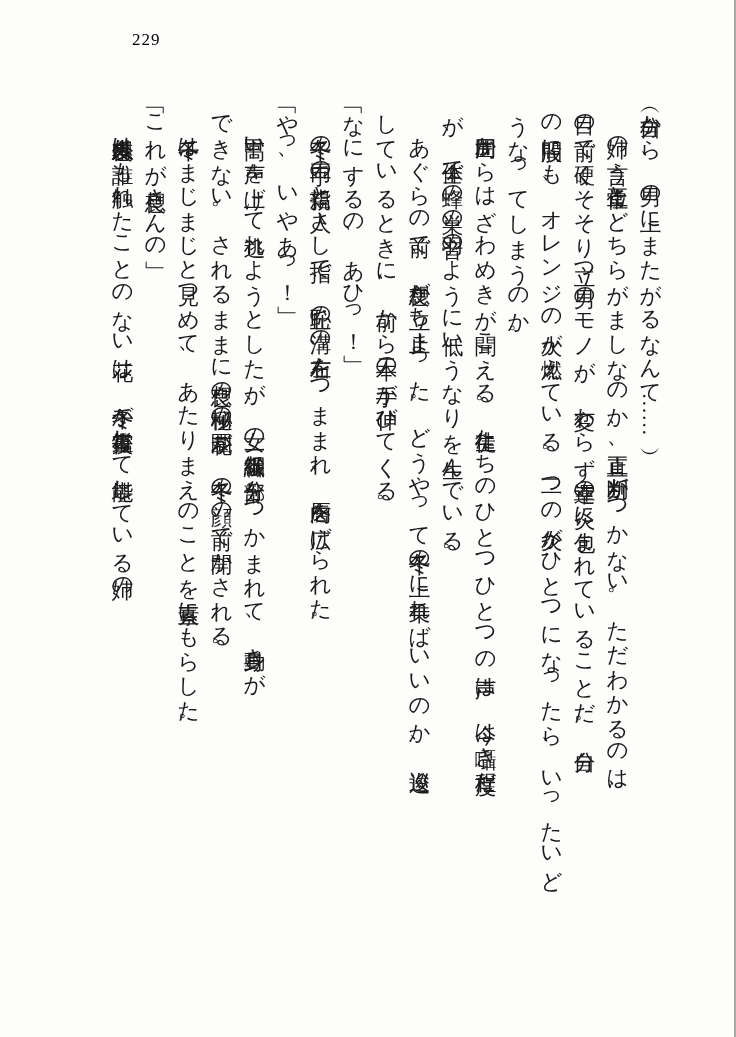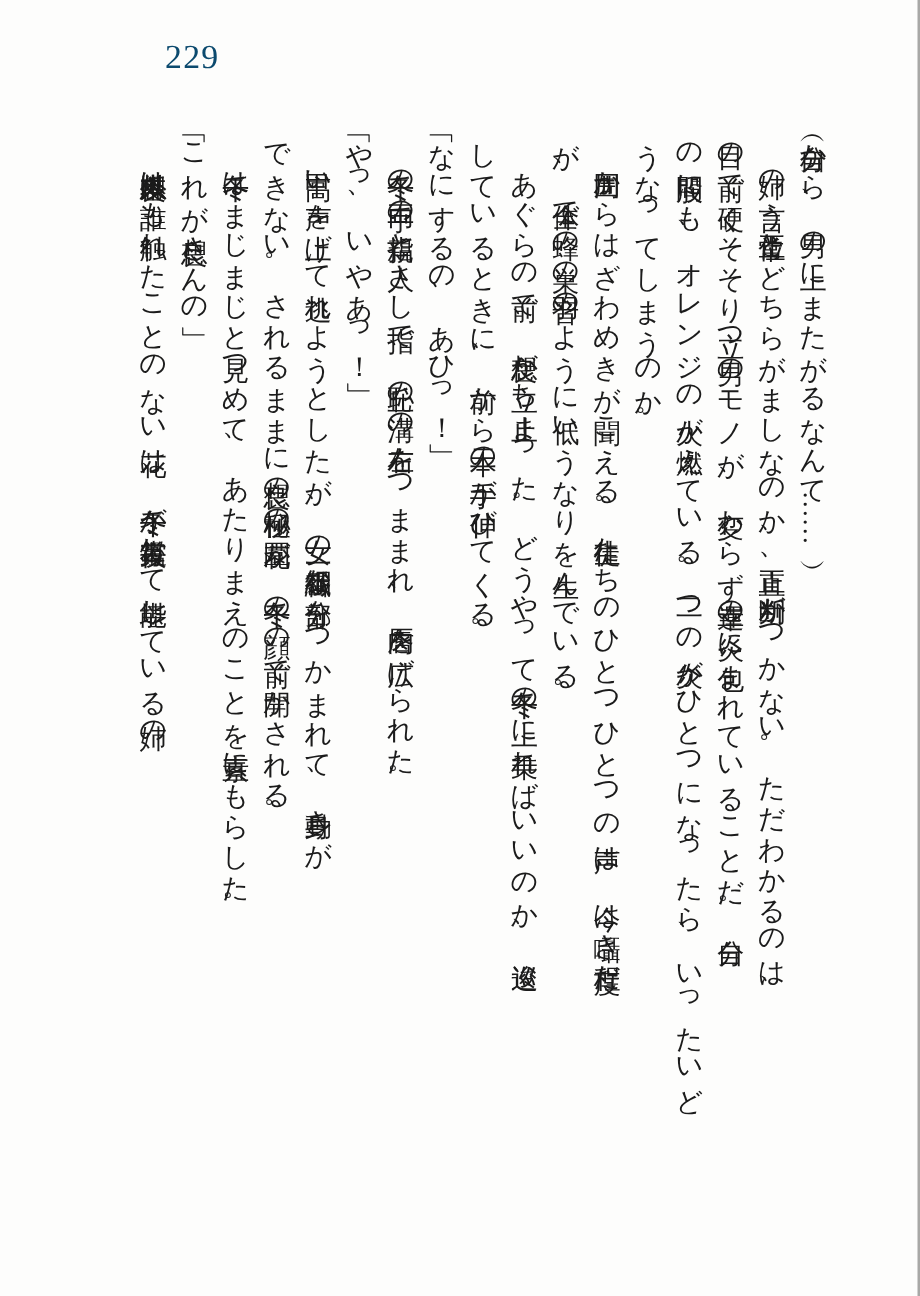--- a/index.html
+++ b/index.html
@@ -24,23 +24,23 @@
     top: 0;
     right: 0;
     width: 2px;
     height: 1037px;
     background: #a8a8a6;
   }
   .page-number {
     position: absolute;
     top: 30px;
     left: 132px;
-    font-size: 27px;
+    font-size: 17px;
     letter-spacing: 1px;
-    color: #0c4a6e;
+    color: #000000;
   }
   .text-block {
     position: absolute;
     top: 100px;
     right: 70px;
     height: 828px;
     writing-mode: vertical-rl;
     text-orientation: mixed;
     font-size: 21.6px;
     line-height: 33px;

